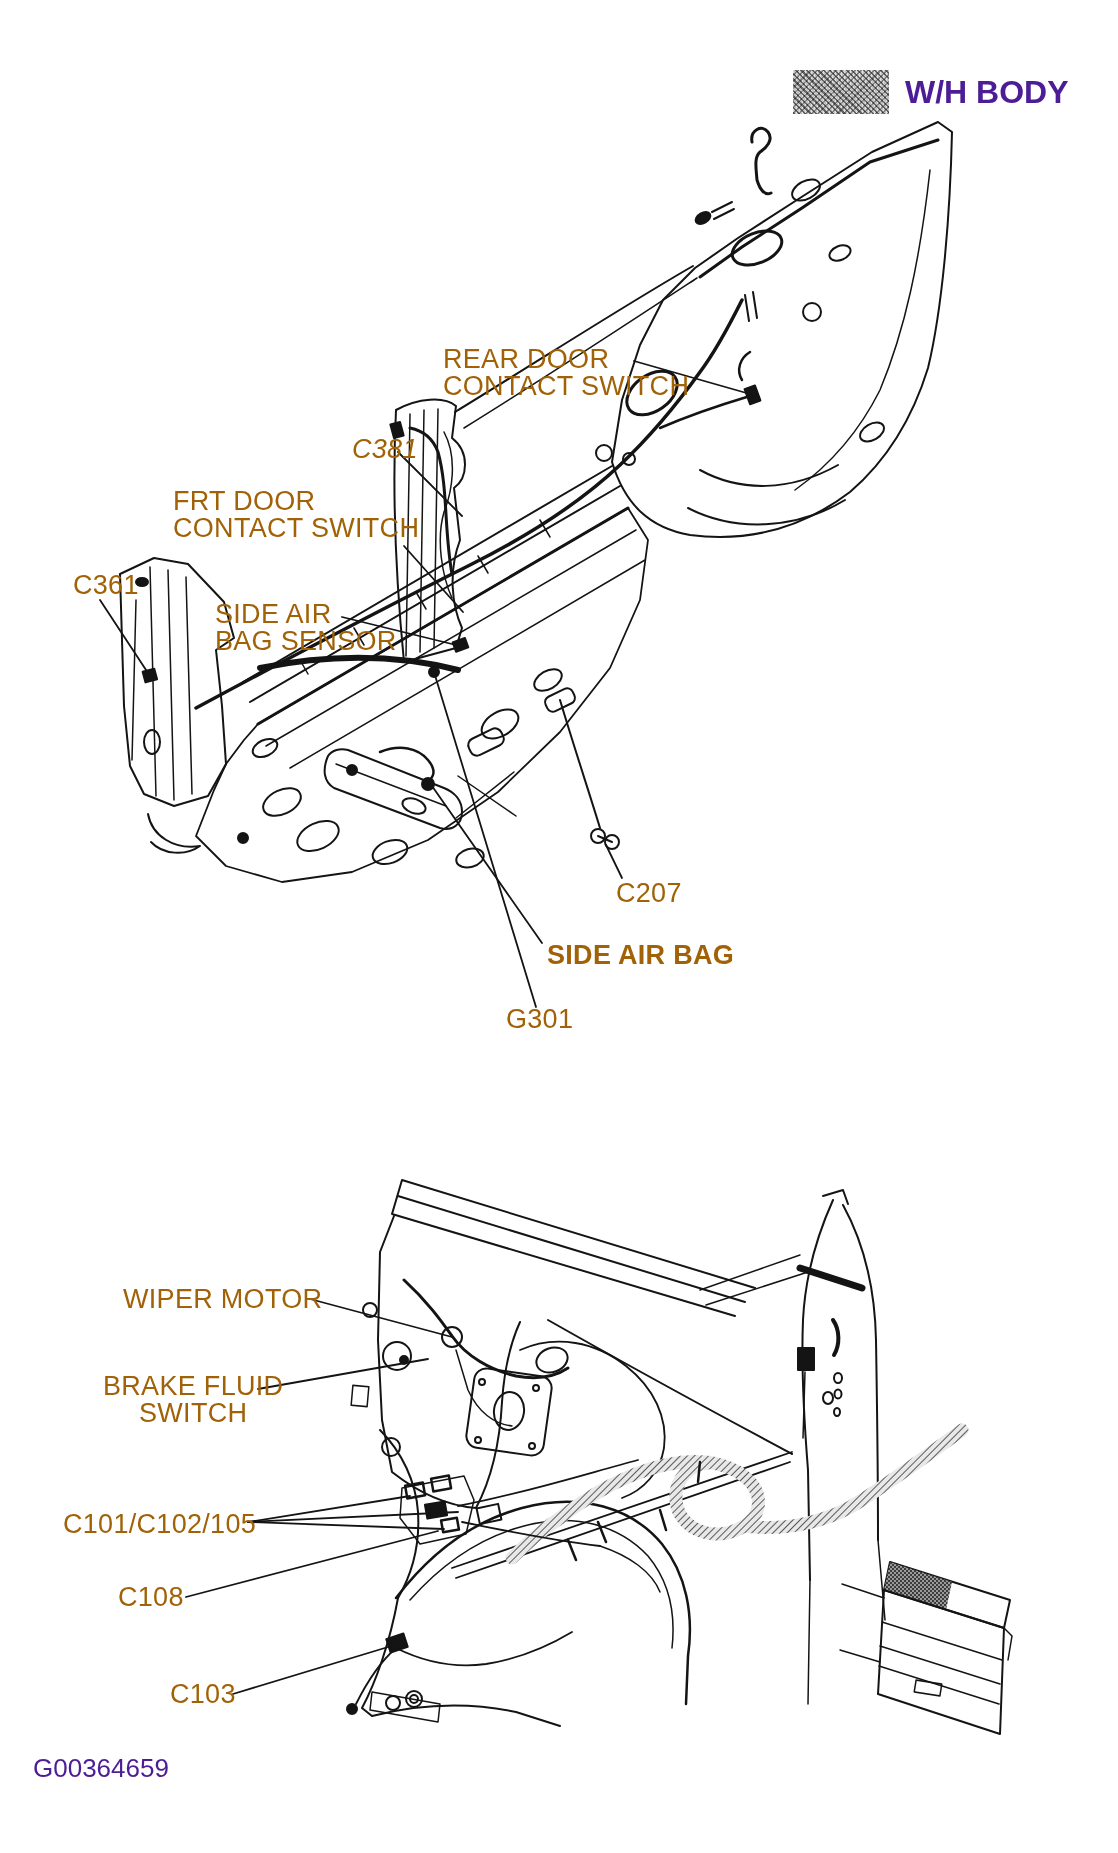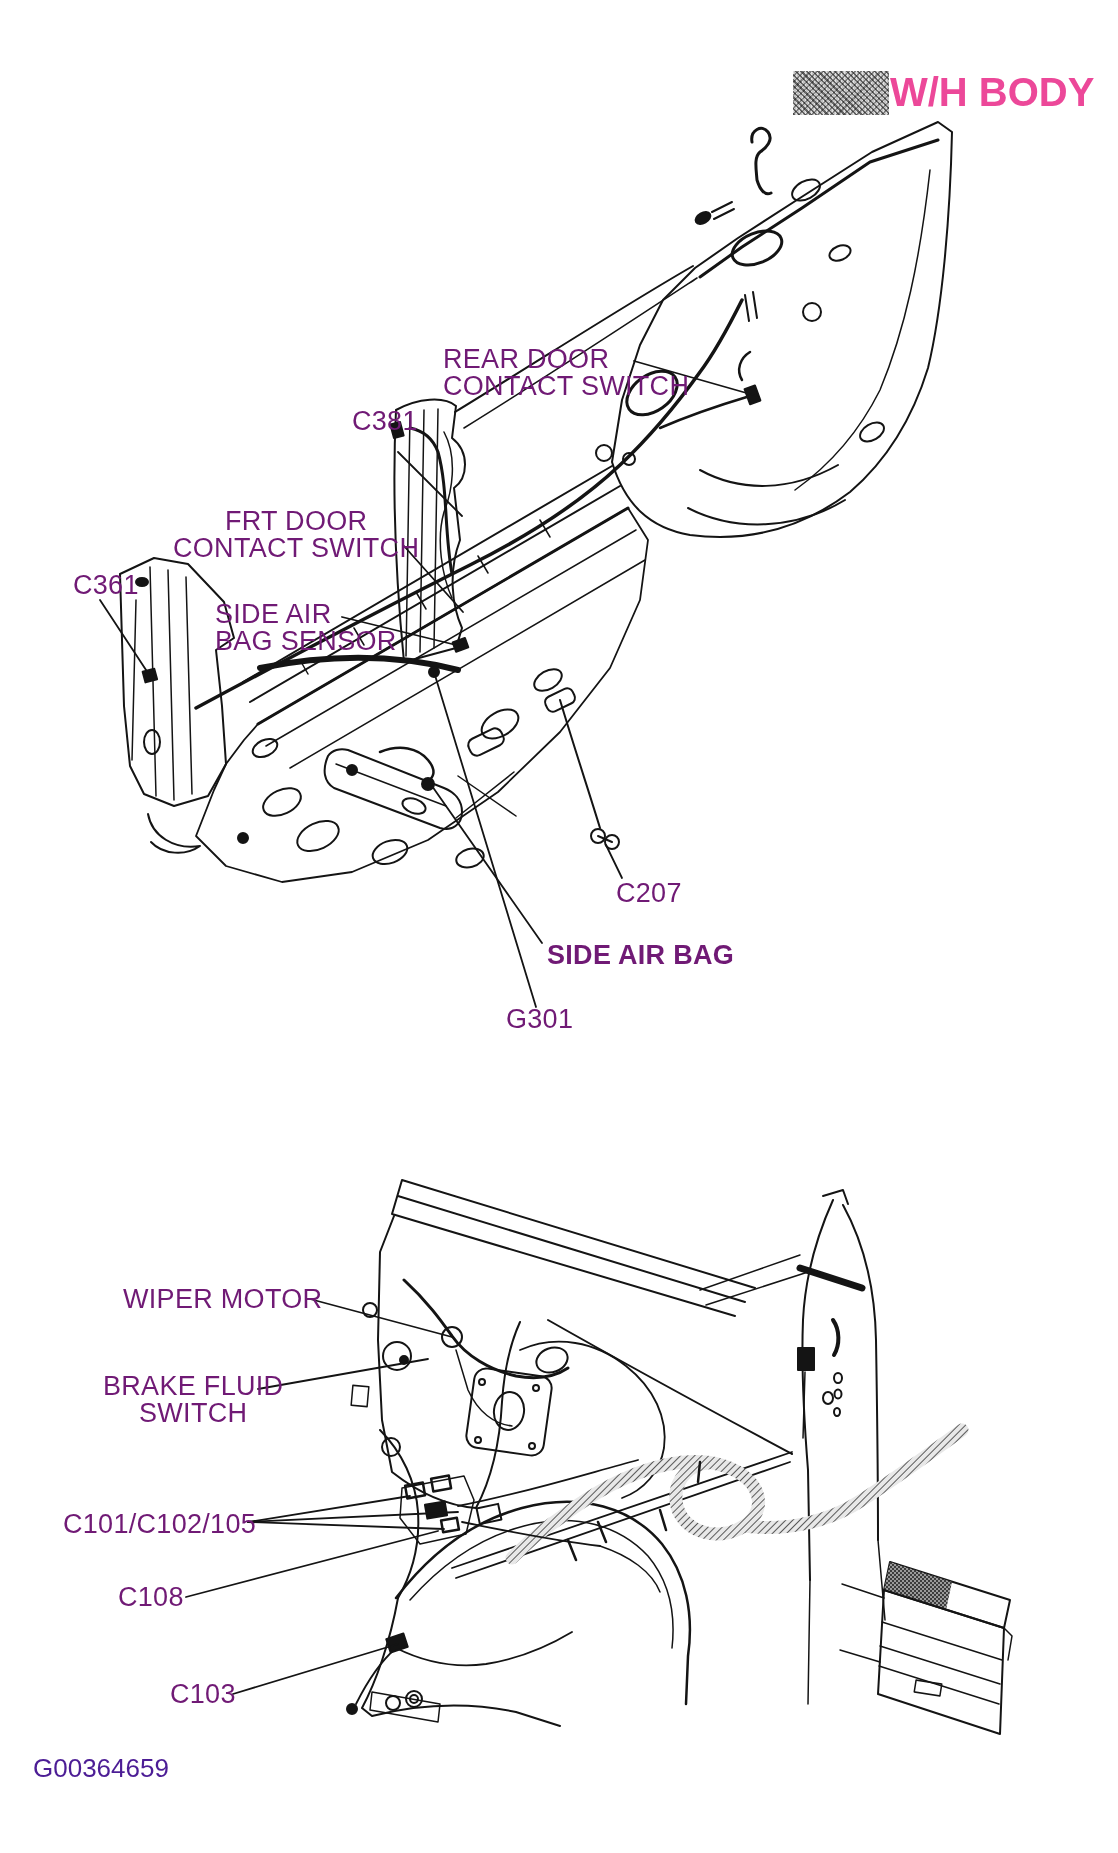--- a/index.html
+++ b/index.html
@@ -4,35 +4,35 @@
 <style>
   html,body { margin:0; padding:0; background:#ffffff; }
   #page {
     position:relative; width:1118px; height:1853px; background:#ffffff;
     font-family:"Liberation Sans","DejaVu Sans",sans-serif; color:#101010;
     overflow:hidden;
   }
   #art { position:absolute; left:0; top:0; }
   .label {
     position:absolute; font-size:27px; line-height:27px; letter-spacing:0.3px;
-    white-space:pre-line; color:#701a75;
+    white-space:pre-line; color:#a16207;
   }
   .header {
     position:absolute; left:793px; top:70px; display:flex; align-items:center;
   }
   .swatch {
     width:96px; height:44px; background-color:#c2c2c2;
     background-image:
       repeating-linear-gradient(45deg, rgba(0,0,0,0.5) 0 1.5px, transparent 1.5px 4px),
       repeating-linear-gradient(-45deg, rgba(0,0,0,0.35) 0 1.5px, transparent 1.5px 4.5px),
       repeating-linear-gradient(90deg, rgba(255,255,255,0.5) 0 1px, transparent 1px 3px);
   }
   .wh-title {
-    margin-left:1px; font-size:40px; font-weight:bold; letter-spacing:0px;
-    color:#ec4899; white-space:nowrap;
+    margin-left:16px; font-size:32px; font-weight:bold; letter-spacing:0px;
+    color:#4c1d95; white-space:nowrap;
   }
   .figure-id {
     position:absolute; left:33px; top:1753px; font-size:26px; color:#4c1d95;
   }
 </style>
 </head>
 <body>
 
 <div id="page">
 
@@ -237,22 +237,22 @@
       <line x1="248" y1="1522" x2="410" y2="1496"></line>
       <line x1="248" y1="1522" x2="458" y2="1512"></line>
       <line x1="248" y1="1522" x2="444" y2="1529"></line>
       <line x1="186" y1="1597" x2="438" y2="1531"></line>
       <line x1="233" y1="1694" x2="398" y2="1644"></line>
     </g>
   </svg>
 
   <div class="label" style="left:443px; top:346px;">REAR DOOR
 CONTACT SWITCH</div>
-  <div class="label" style="left:352px; top:408px;">C381</div>
-  <div class="label" style="left:173px; top:508px;text-align:center;">FRT DOOR
+  <div class="label" style="left:352px; top:436px;font-style:italic;">C381</div>
+  <div class="label" style="left:173px; top:488px;">FRT DOOR
 CONTACT SWITCH</div>
   <div class="label" style="left:73px; top:572px;">C361</div>
   <div class="label" style="left:215px; top:601px;">SIDE AIR
 BAG SENSOR</div>
   <div class="label" style="left:616px; top:880px;">C207</div>
   <div class="label" style="left:547px; top:942px;font-weight:bold;">SIDE AIR BAG</div>
   <div class="label" style="left:506px; top:1006px;">G301</div>
 
   <div class="label" style="left:123px; top:1286px;">WIPER MOTOR</div>
   <div class="label" style="left:103px; top:1373px;text-align:center;">BRAKE FLUID

